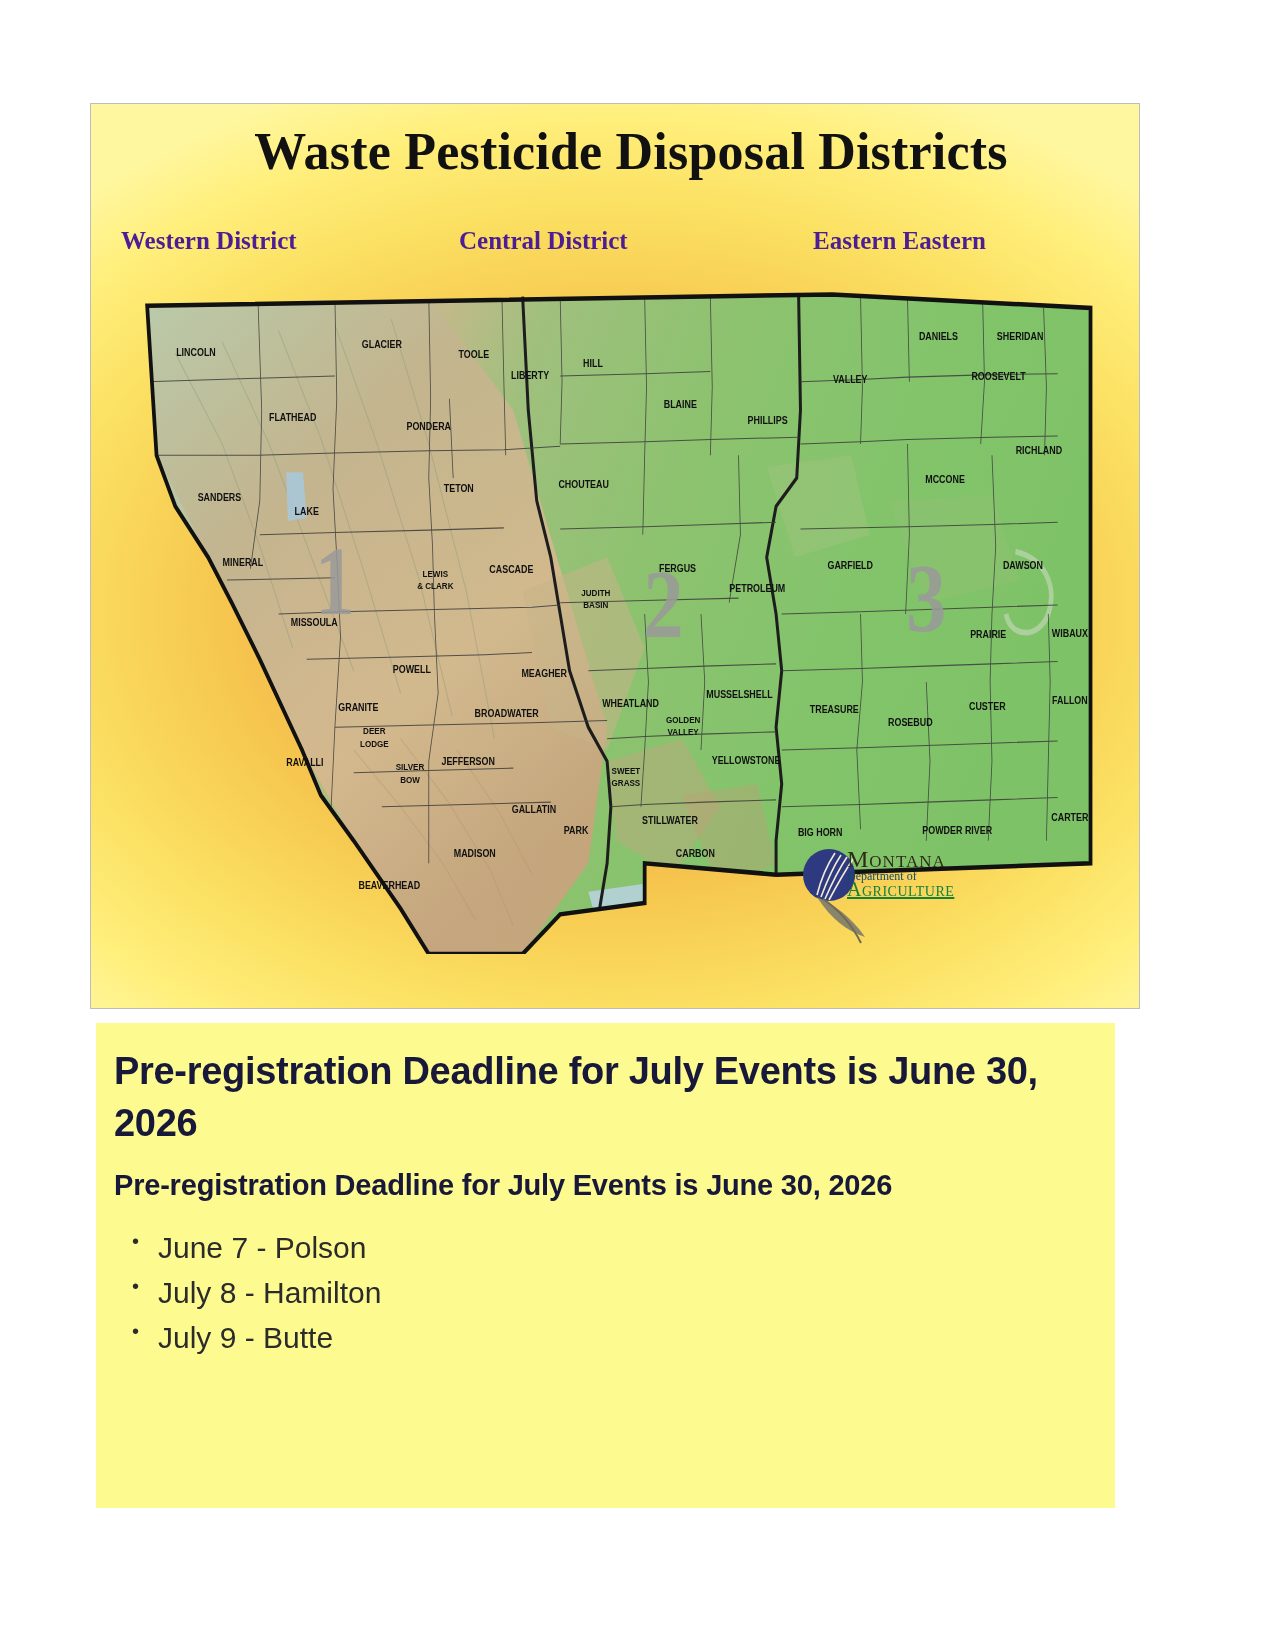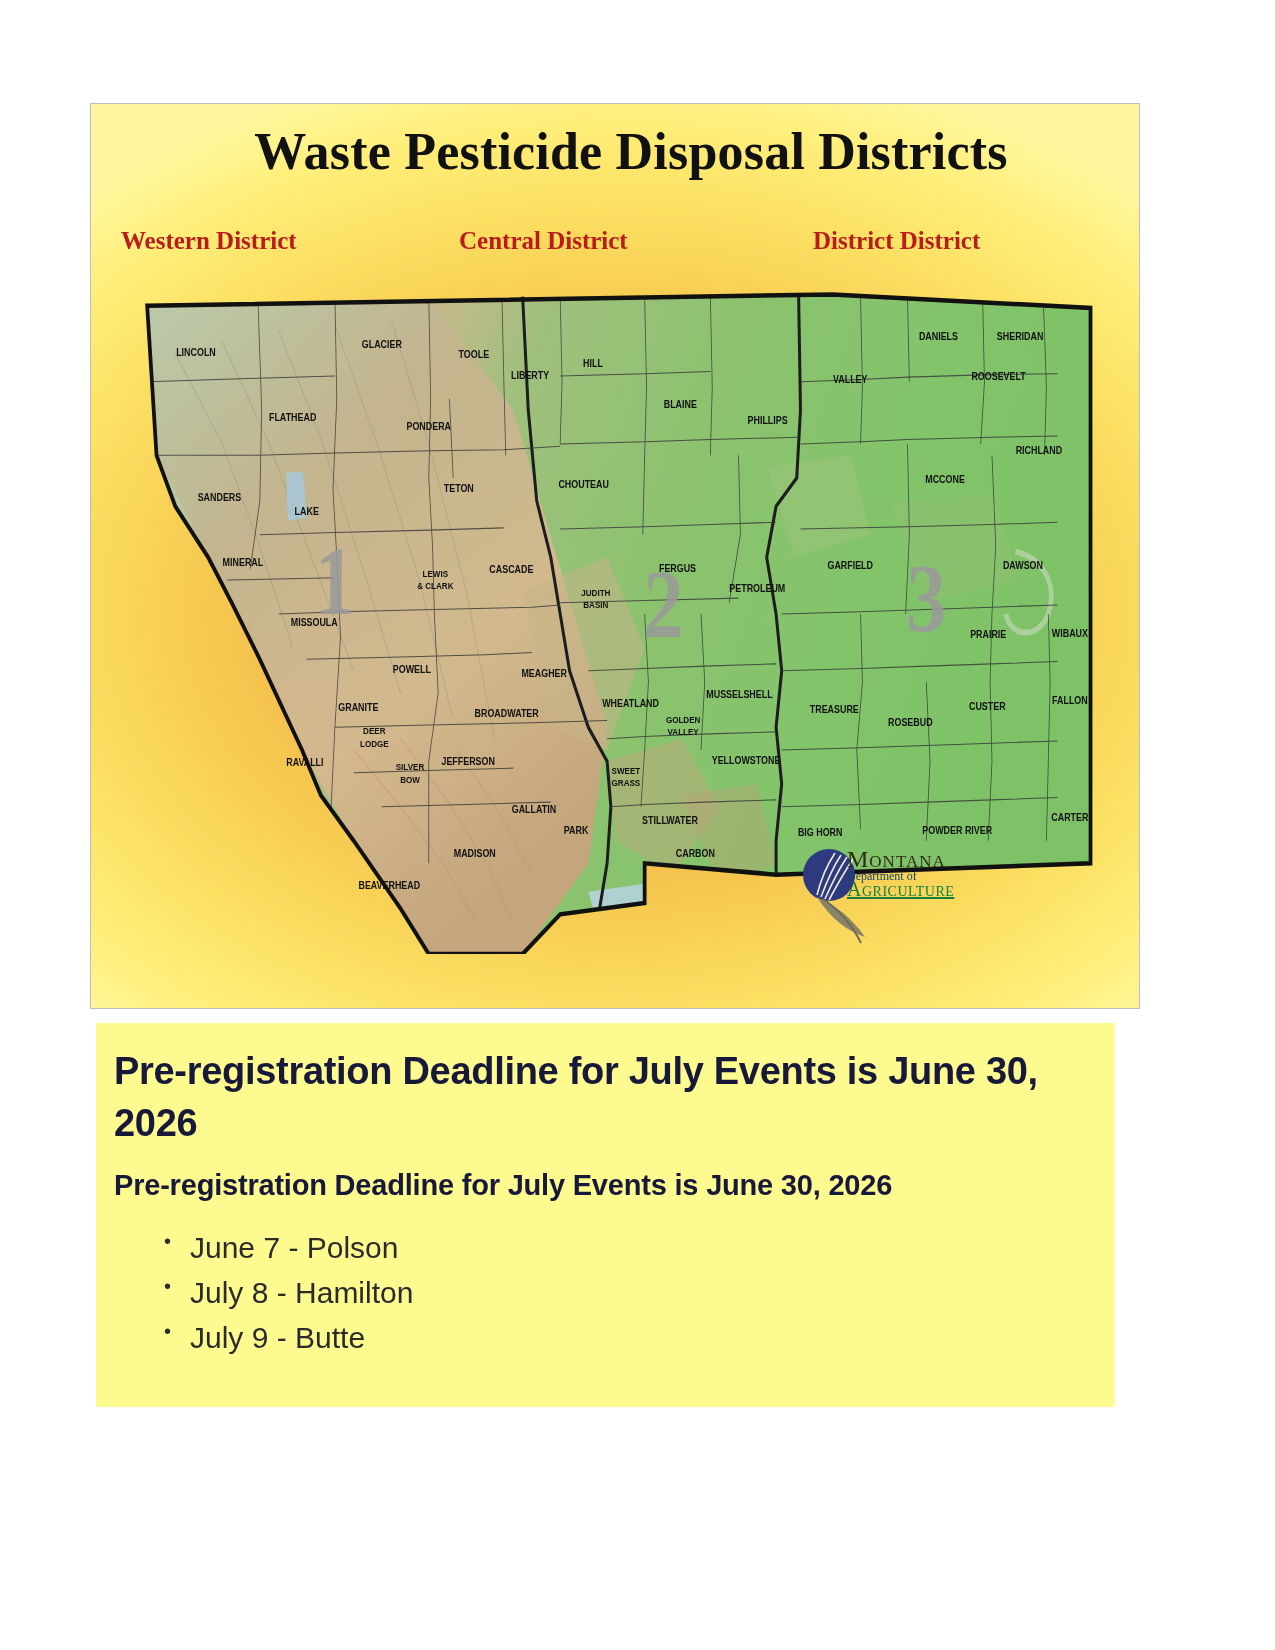--- a/index.html
+++ b/index.html
@@ -54,21 +54,21 @@
     position: absolute;
     left: 0; right: 0;
     top: 123px;
     height: 30px;
   }
   .district-label {
     position: absolute;
     font-family: "Liberation Serif", serif;
     font-size: 25px;
     font-weight: 700;
-    color: #b91c1c;
+    color: #4c1d95;
     white-space: nowrap;
   }
   .dl-west   { left: 30px; }
   .dl-central{ left: 368px; }
   .dl-east   { left: 722px; }
 
   
   .map-wrap {
     position: absolute;
     left: 28px;
@@ -131,21 +131,21 @@
     color: #15803d;
     text-decoration: underline;
   }
 
   
   .panel {
     position: absolute;
     left: 96px;
     top: 1023px;
     width: 1019px;
-    height: 384px;
+    height: 485px;
     background: #fdfb8f;
     box-sizing: border-box;
     padding: 22px 28px 0 18px;
   }
   .panel h1 {
     margin: 0;
     font-family: "Liberation Sans", sans-serif;
     font-size: 38px;
     font-weight: 700;
     color: #17183a;
@@ -166,21 +166,20 @@
     padding: 0 0 0 44px;
     list-style: none;
   }
   .event-list li {
     position: relative;
     font-family: "Liberation Sans", sans-serif;
     font-size: 30px;
     font-weight: 400;
     color: #2b2b2b;
     line-height: 1.5;
-    margin-left: 32px;
   }
   .event-list li::before {
     content: "\2022";
     position: absolute;
     left: -26px;
     top: 1px;
     font-size: 20px;
     color: #2b2b2b;
   }
 </style>
@@ -189,21 +188,21 @@
 
 <div class="poster">
   <div class="poster-glow"></div>
   <div class="poster-inner">
 
     <div class="poster-title">Waste Pesticide Disposal Districts</div>
 
     <div class="district-labels">
       <div class="district-label dl-west">Western District</div>
       <div class="district-label dl-central">Central District</div>
-      <div class="district-label dl-east">District District</div>
+      <div class="district-label dl-east">Eastern Eastern</div>
     </div>
 
     <div class="map-wrap">
       <svg class="map-svg" viewBox="0 0 1060 600" preserveAspectRatio="none">
         <defs>
           <clipPath id="mtclip">
             <path d="M 30,28 L 760,18 L 1035,30 L 1035,520 L 700,530 L 560,520 L 560,555 L 470,565
                      L 430,600 L 330,600 L 300,560 L 250,500 L 215,460 L 195,420 L 150,340 L 120,290
                      L 95,250 L 60,205 L 40,160 Z"></path>
           </clipPath>

